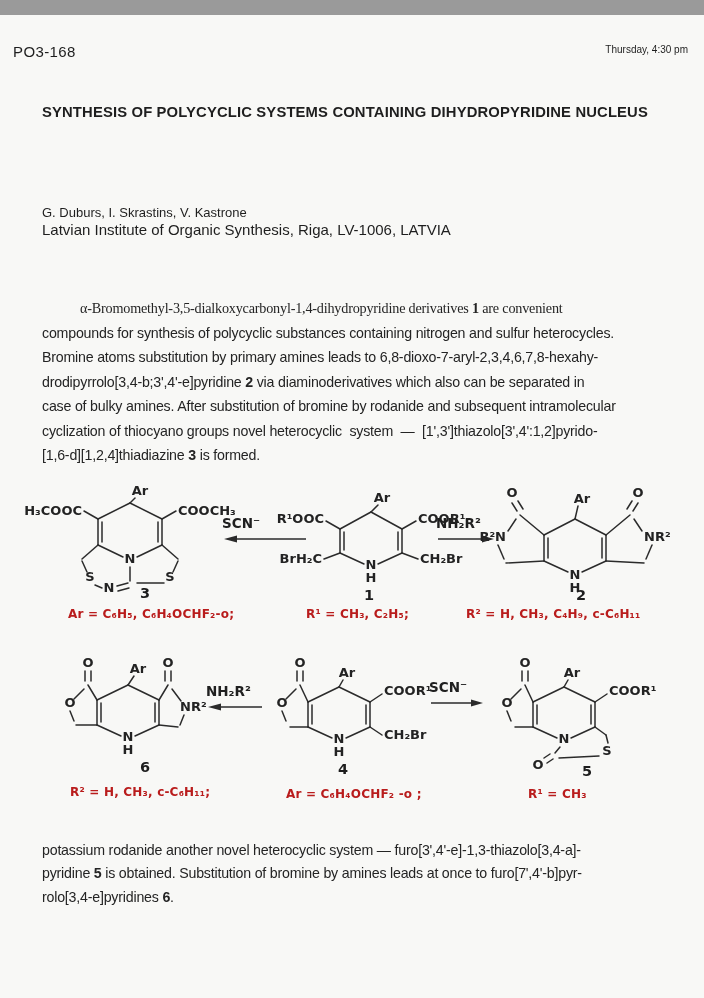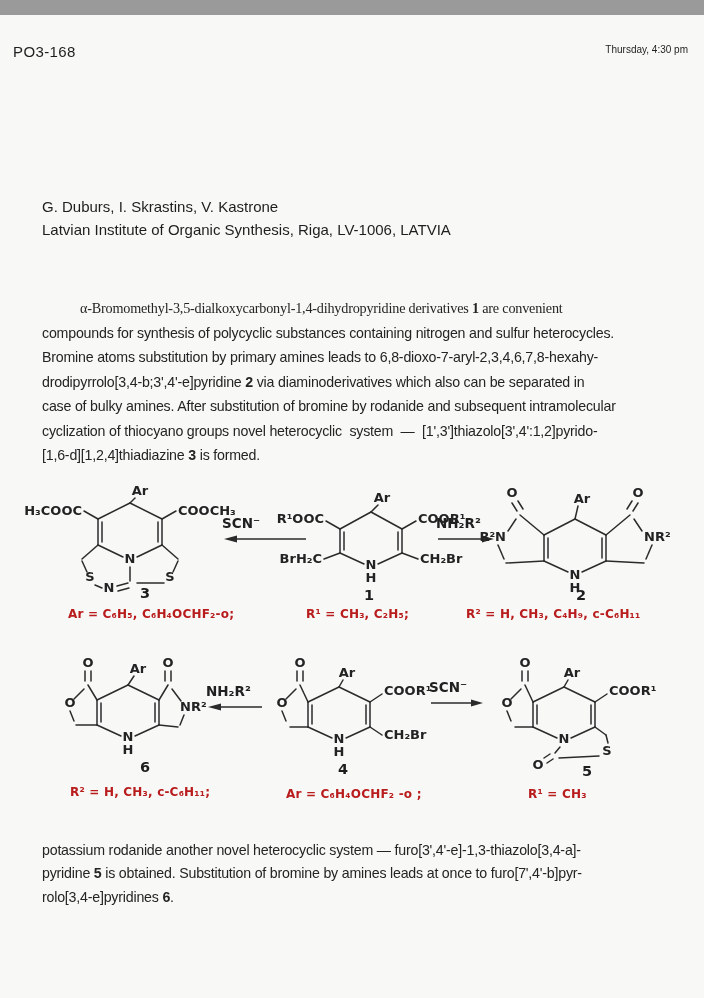--- a/index.html
+++ b/index.html
@@ -2,21 +2,21 @@
 <html><head>
 <meta charset="utf-8">
 <style>
   html,body{margin:0;padding:0;background:#9a9a9a;}
   .page{position:relative;width:704px;height:998px;margin:15px auto;background:#f8f8f6;
         font-family:"Liberation Sans",sans-serif;color:#1e1e1e;overflow:hidden;}
   .hdr-code{position:absolute;left:13px;top:28px;font-size:15px;letter-spacing:.4px;}
   .hdr-session{position:absolute;right:16px;top:29px;font-size:10px;}
   .title{position:absolute;left:42px;top:89px;margin:0;font-size:14.8px;font-weight:700;
          letter-spacing:.15px;white-space:pre;}
-  .authors{position:absolute;left:42px;top:183px;font-size:15px;}
+  .authors{position:absolute;left:42px;top:190px;font-size:13px;}
   .affiliation{position:absolute;left:42px;top:206px;font-size:15px;}
   .para{position:absolute;left:42px;font-size:14.2px;letter-spacing:-.2px;color:#242424;}
   .p1{top:281px;line-height:24.5px;}
   .p2{top:824px;line-height:23.4px;}
   .pline{white-space:pre;}
   .indent{padding-left:38px;font-family:Liberation Serif, serif;}
   .b{font-weight:700;}
   .struct{position:absolute;overflow:visible;}
   .struct line{stroke:#2b2b2b;stroke-width:1.5;fill:none;stroke-linecap:round;}
   .struct text{font-family:"DejaVu Sans",sans-serif;font-size:13px;font-weight:700;fill:#232323;}
@@ -33,20 +33,21 @@
           background:rgba(70,70,70,.12);filter:blur(2px);border-radius:3px;}
 </style>
 </head>
 <body>
 
 <div class="page">
 
   <div class="hdr-code">PO3-168</div>
   <div class="hdr-session">Thursday, 4:30 pm</div>
 
+  <h1 class="title">SYNTHESIS OF POLYCYCLIC SYSTEMS CONTAINING DIHYDROPYRIDINE NUCLEUS</h1>
 
   <div class="authors">G. Duburs, I. Skrastins, V. Kastrone</div>
   <div class="affiliation">Latvian Institute of Organic Synthesis, Riga, LV-1006, LATVIA</div>
 
   <div class="para p1">
     <div class="pline indent"><span>α-Bromomethyl-3,5-dialkoxycarbonyl-1,4-dihydropyridine derivatives </span><span class="b">1</span><span> are convenient</span></div>
     <div class="pline"><span>compounds for synthesis of polycyclic substances containing nitrogen and sulfur heterocycles.</span></div>
     <div class="pline"><span>Bromine atoms substitution by primary amines leads to 6,8-dioxo-7-aryl-2,3,4,6,7,8-hexahy-</span></div>
     <div class="pline"><span>drodipyrrolo[3,4-b;3',4'-e]pyridine </span><span class="b">2</span><span> via diaminoderivatives which also can be separated in</span></div>
     <div class="pline"><span>case of bulky amines. After substitution of bromine by rodanide and subsequent intramolecular</span></div>

